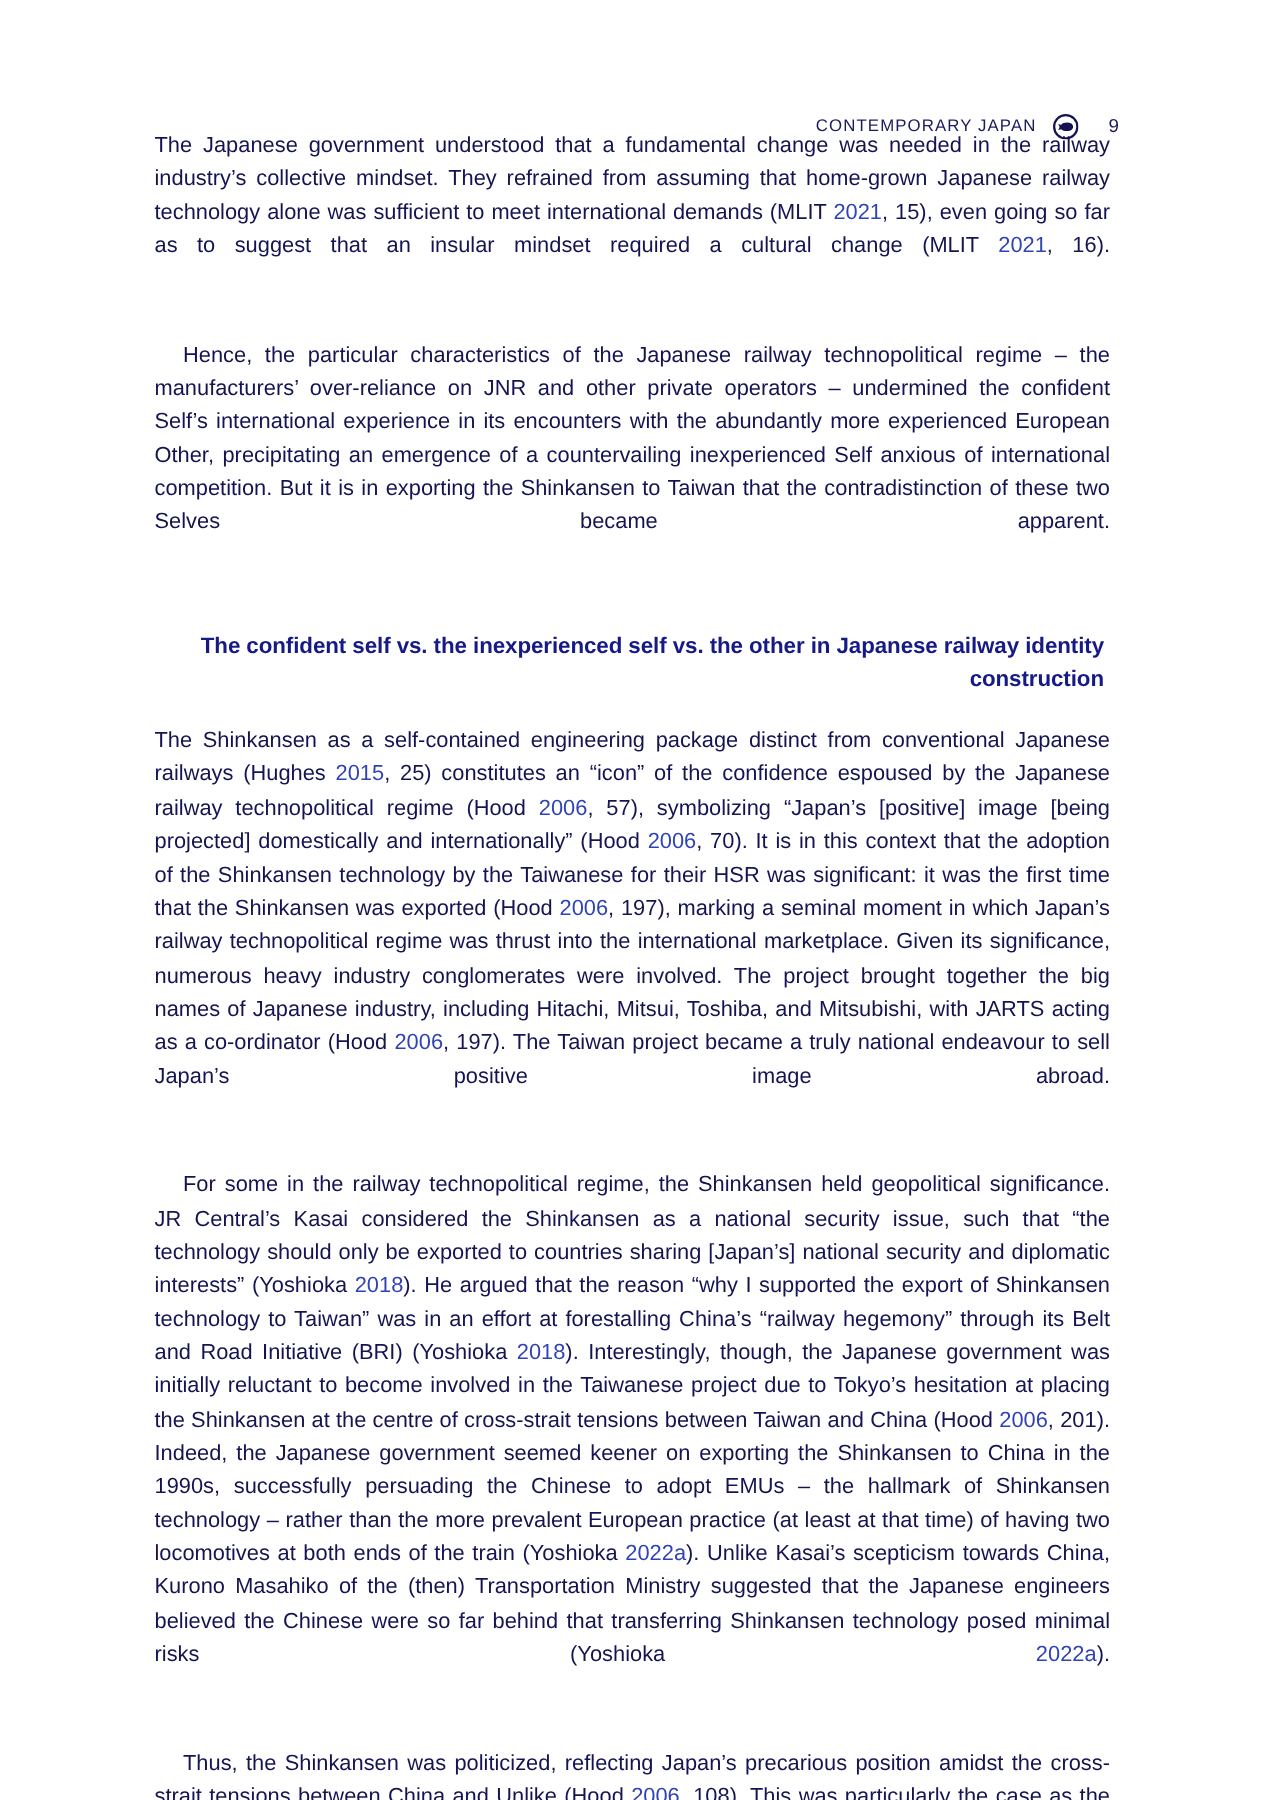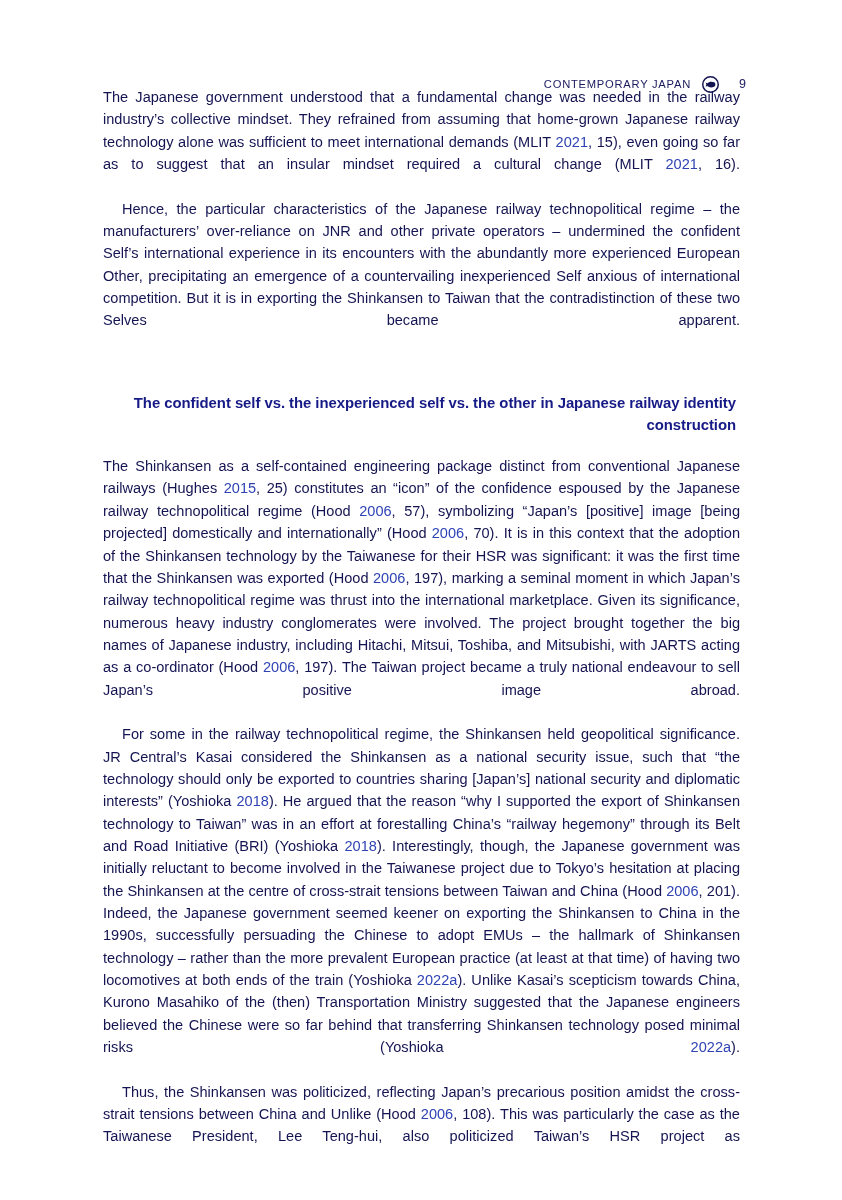--- a/index.html
+++ b/index.html
@@ -64,20 +64,21 @@
     line-height: 22.35px;
     color: #141452;
     text-align: justify;
     text-justify: inter-word;
     letter-spacing: 0.01px;
     word-spacing: 0.1px;
     hyphens: manual;
   }
   p.body-par.indent {
     text-indent: 19px;
+    margin-top: 28px;
   }
   
   p.body-par::after {
     content: "";
     display: inline-block;
     width: 100%;
   }
   .cite {
     color: #2f43b5;
   }

